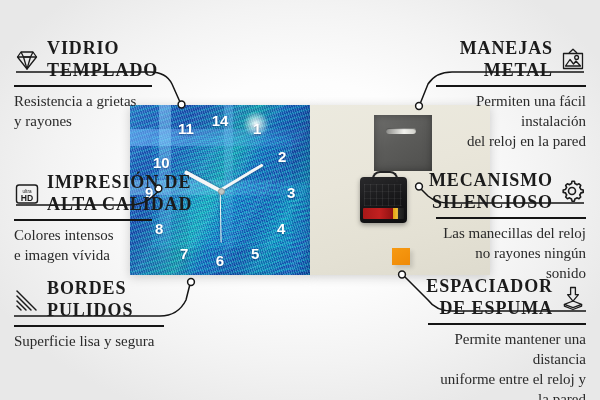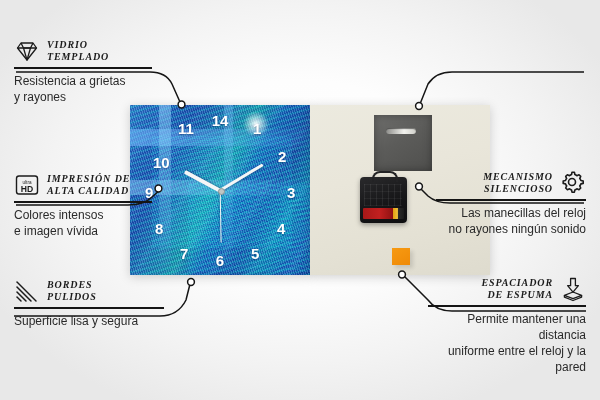--- a/index.html
+++ b/index.html
@@ -78,26 +78,26 @@
   #mech-grid{position:absolute;left:4px;top:7px;width:38px;height:22px;
       background:repeating-linear-gradient(90deg,rgba(255,255,255,.07) 0 1px,transparent 1px 6px),
                  repeating-linear-gradient(0deg,rgba(255,255,255,.05) 0 1px,transparent 1px 7px);}
   #foam-spacer{position:absolute;left:82px;top:143px;width:18px;height:17px;
       background:linear-gradient(150deg,#f79a12,#ef8a06);
       box-shadow:3px 3px 4px rgba(0,0,0,.12);}
   
   .callout{position:absolute;}
   .co-title{
     font-family:"Liberation Serif", serif;font-weight:700;
-    font-size:10px;letter-spacing:.9px;color:#1b1b1b;line-height:1.22;
-    text-transform:uppercase;white-space:nowrap;font-style:italic;
+    font-size:18px;letter-spacing:.9px;color:#1b1b1b;line-height:1.22;
+    text-transform:uppercase;white-space:nowrap;
   }
   .co-rule{height:1.6px;background:#151515;margin:3px 0 4px;}
   .co-desc{
-    font-family:Liberation Sans, sans-serif;font-size:12px;color:#2a2a2a;
+    font-family:Liberation Serif, serif;font-size:15px;color:#2a2a2a;
     line-height:1.34;white-space:pre-line;
   }
   .left .co-title,.left .co-desc{text-align:left;}
   .right .co-title,.right .co-desc{text-align:right;}
   .head{display:flex;align-items:center;gap:7px;}
   .right .head{justify-content:flex-end;}
   .ico{width:26px;height:26px;flex:0 0 26px;display:block;}
   svg{display:block;overflow:visible;}
   #wires{position:absolute;left:0;top:0;width:600px;height:400px;pointer-events:none;}
 </style>
@@ -220,20 +220,41 @@
       </span>
       <div>
         <div class="co-title">BORDES</div>
         <div class="co-title">PULIDOS</div>
       </div>
     </div>
     <div class="co-rule"></div>
     <div class="co-desc">Superficie lisa y segura</div>
   </div>
 
+  <div class="callout right" style="left:436px;top:38px;width:150px;">
+    <div class="head">
+      <div style="flex:1 1 auto;">
+        <div class="co-title">MANEJAS</div>
+        <div class="co-title">METAL</div>
+      </div>
+      <span class="ico">
+        <svg viewBox="0 0 26 26" width="26" height="26">
+          <g fill="none" stroke="#1b1b1b" stroke-width="1.3" stroke-linejoin="round">
+            <path d="M9,6 L13,2.2 L17,6"></path>
+            <rect x="3.5" y="6.5" width="19" height="15"></rect>
+            <path d="M5.5,19 L10,12.5 L13.5,17 L16,14 L20.5,19 Z"></path>
+            <circle cx="16.6" cy="10.4" r="1.9"></circle>
+          </g>
+        </svg>
+      </span>
+    </div>
+    <div class="co-rule"></div>
+    <div class="co-desc">Permiten una fácil instalación
+del reloj en la pared</div>
+  </div>
 
   <div class="callout right" style="left:436px;top:170px;width:150px;">
     <div class="head">
       <div style="flex:1 1 auto;">
         <div class="co-title">MECANISMO</div>
         <div class="co-title">SILENCIOSO</div>
       </div>
       <span class="ico">
         <svg viewBox="0 0 26 26" width="26" height="26">
           <g fill="none" stroke="#1b1b1b" stroke-width="1.6" stroke-linejoin="round">

